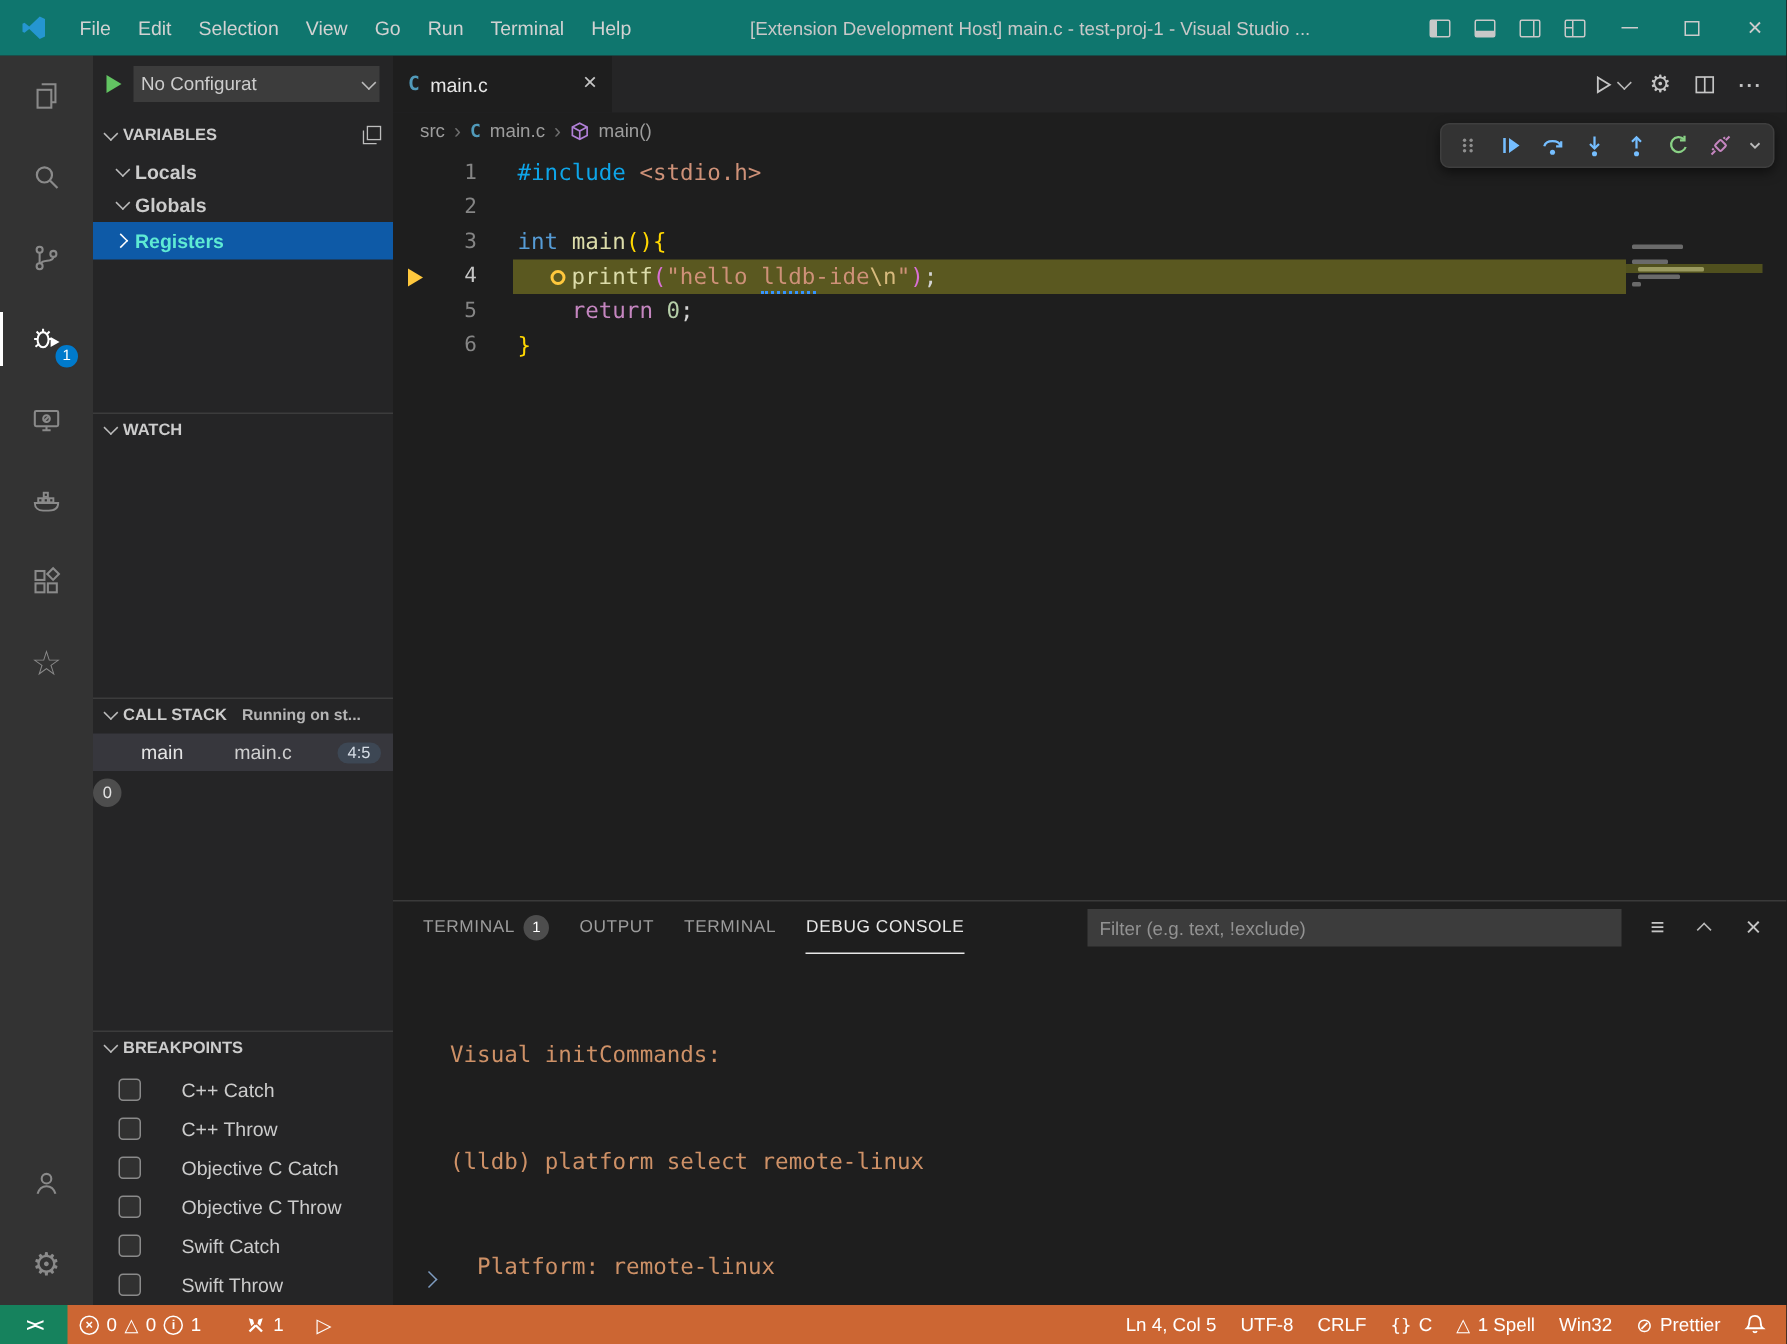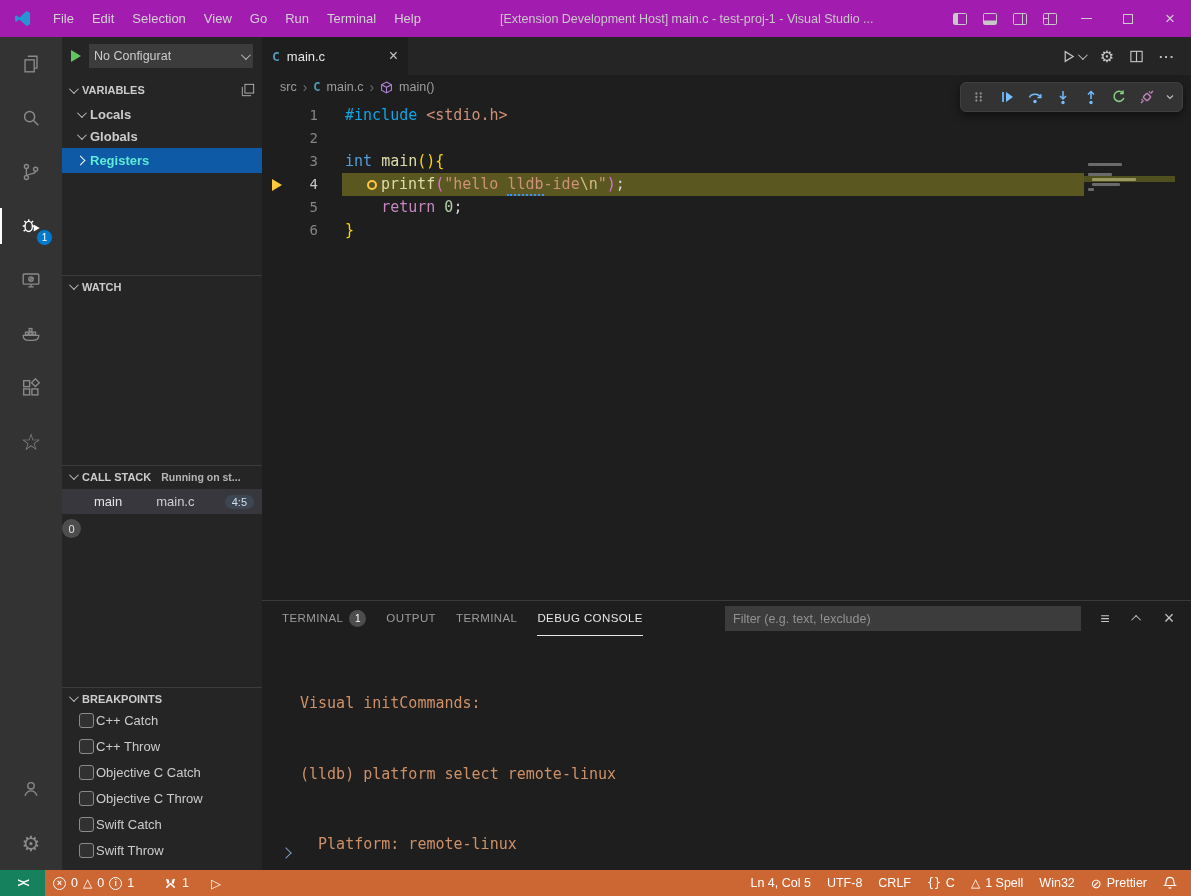--- a/index.html
+++ b/index.html
@@ -1,21 +1,21 @@
 <!DOCTYPE html>
 <html><head>
 <meta charset="utf-8">
 <style>
   *{box-sizing:border-box;margin:0;padding:0}
   html,body{width:1191px;height:896px}
   body{position:relative;overflow:hidden;background:#1e1e1e;color:#ccc;
        font-family:"Liberation Sans",sans-serif;font-size:13px}
 
   
-  .titlebar{position:absolute;top:0;left:0;right:0;height:37px;background:#a21caf;
+  .titlebar{position:absolute;top:0;left:0;right:0;height:37px;background:#0f766e;
             display:flex;z-index:40}
   .logo{width:44px;display:flex;align-items:center;justify-content:center}
   .menus{display:flex;height:100%}
   .menu{padding:0 9px;display:flex;align-items:center;color:#d2d2d2;font-size:13px}
   .title-text{position:absolute;left:500px;top:0;height:37px;display:flex;align-items:center;
               color:#c8c8c8;font-size:12.5px;white-space:nowrap}
   .win-controls{margin-left:auto;display:flex;align-items:center;height:100%}
   .layout-btn{width:30px;height:100%;display:flex;align-items:center;justify-content:center;color:#c8c8c8}
   .win-btn{width:42px;height:100%;display:flex;align-items:center;justify-content:center;color:#ccc;font-size:17px}
   .min-glyph{width:11px;border-top:1.2px solid #ccc;display:inline-block}
@@ -51,21 +51,21 @@
   .divided{border-top:1px solid #3c3c3c}
   .hdr-icon{margin-left:auto;color:#bdbdbd;display:flex;align-items:center}
   .paused{font-weight:700;font-size:10.5px;color:#b5b5b5;margin-left:4px;white-space:nowrap}
   .tree-row{height:22px;display:flex;align-items:center;padding-left:15px;gap:6px;color:#ccc}
   .tree-row.selected{background:#0e5aa7;color:#5eead4;height:25px}
   .frame-row{height:25px;background:#37373d;display:flex;align-items:center;padding:0 8px 0 32px;color:#e4e4e4}
   .frame-file{margin-left:34px;color:#cfcfcf}
   .pos-badge{margin-left:auto;background:#3d4754;color:#d6dde6;border-radius:9px;padding:1px 7px;font-size:11px}
   .zero-badge{position:absolute;right:12px;width:19px;height:19px;border-radius:50%;background:#4d4d4d;
               color:#e2e2e2;font-size:11px;display:flex;align-items:center;justify-content:center}
-  .bp-row{height:26px;display:flex;align-items:flex-start;padding-left:17px;gap:2px;color:#ccc}
+  .bp-row{height:26px;display:flex;align-items:center;padding-left:17px;gap:27px;color:#ccc}
   .checkbox{width:15px;height:15px;background:#313131;border:1px solid #8a8a8a;border-radius:3px;flex:none}
 
   
   .main{position:absolute;top:37px;bottom:26px;left:262px;right:0;background:#1e1e1e}
   .tabbar{height:38px;background:#252526;display:flex;align-items:stretch}
   .tab{width:146px;background:#1e1e1e;display:flex;align-items:center;gap:7px;padding:0 10px;
        color:#e7e7e7;font-size:13px}
   .c-badge{color:#519aba;font-weight:700;font-family:"DejaVu Sans Mono",monospace;font-size:13px}
   .tab-close{margin-left:auto;color:#c5c5c5;font-size:16px;line-height:1}
   .editor-actions{margin-left:auto;display:flex;align-items:center;gap:15px;padding-right:16px;color:#c5c5c5}

